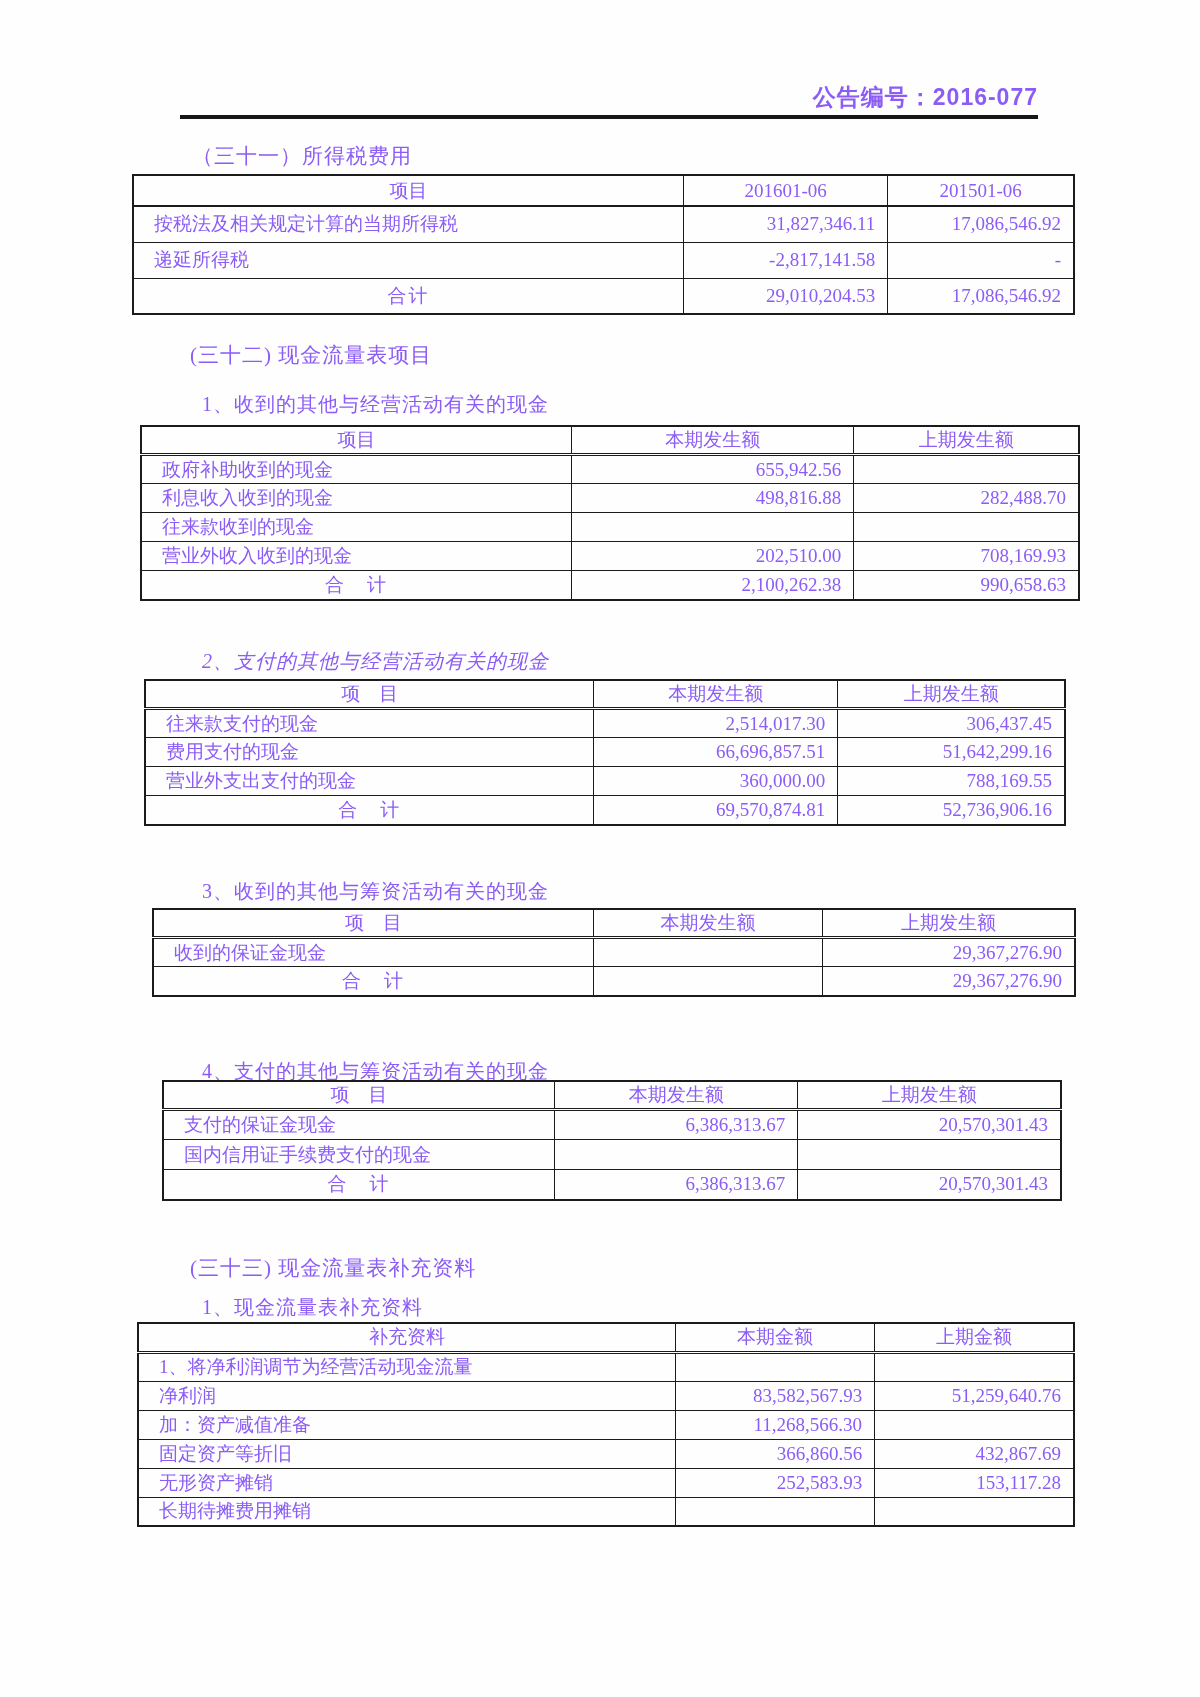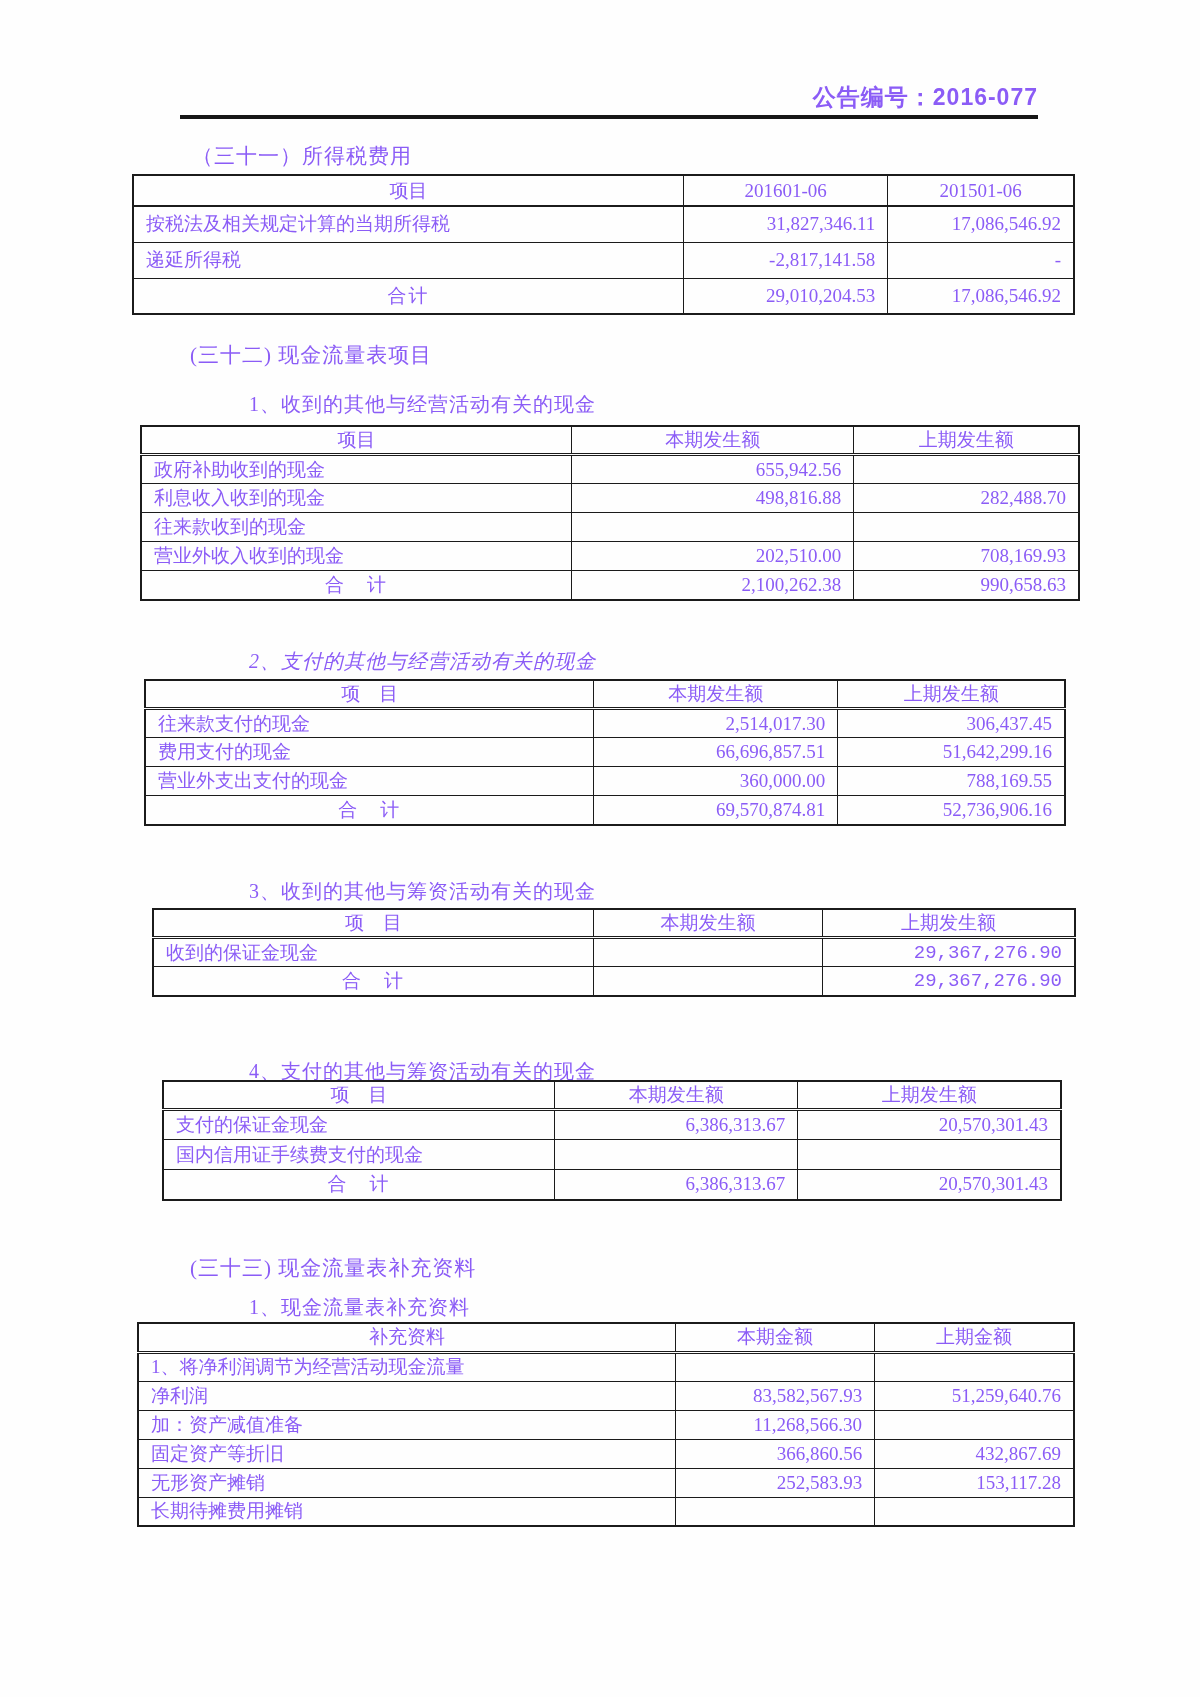--- a/index.html
+++ b/index.html
@@ -31,21 +31,20 @@
     position:absolute;
     font-size:21px;
     letter-spacing:1px;
     white-space:nowrap;
   }
   .sub-title{
     position:absolute;
     font-size:20px;
     letter-spacing:1px;
     white-space:nowrap;
-    margin-left:47px;
   }
   #t31{left:192px;top:142px;}
   #t32{left:190px;top:341px;}
   #sub1{left:202px;top:391px;}
   #sub2{left:202px;top:648px;font-style:italic;}
   #sub3{left:202px;top:878px;}
   #sub4{left:202px;top:1058px;}
   #t33{left:190px;top:1254px;}
   #sub5{left:202px;top:1294px;}
 
@@ -57,40 +56,40 @@
     font-size:19px;
   }
   .tbl th,.tbl td{
     border:1px solid #1b1b1b;
     font-weight:normal;
     padding:0;
     white-space:nowrap;
     overflow:hidden;
   }
   .tbl th{}
-  .tbl td.lbl{text-align:left;padding-left:12px;}
+  .tbl td.lbl{text-align:left;padding-left:20px;}
   .tbl td.ctr{text-align:center;letter-spacing:2px;}
   .tbl td.num{text-align:right;padding-right:12px;}
   .tbl.dbl thead th{border-bottom:3px double #1b1b1b;}
   .tbl.sgl thead th{border-bottom:2px solid #1b1b1b;}
 
   #tbl1{left:132px;top:174px;width:943px;}
   #tbl1 thead tr{height:31px;} #tbl1 tbody tr{height:36px;}
   #tbl1 col:nth-child(1){width:58.5%;} #tbl1 col:nth-child(2){width:21.7%;} #tbl1 col:nth-child(3){width:19.8%;}
 
   #tbl2{left:140px;top:425px;width:940px;}
   #tbl2 thead tr{height:28px;} #tbl2 tbody tr{height:29px;}
   #tbl2 col:nth-child(1){width:45.9%;} #tbl2 col:nth-child(2){width:30.1%;} #tbl2 col:nth-child(3){width:24.0%;}
 
   #tbl3{left:144px;top:679px;width:922px;}
   #tbl3 thead tr{height:27px;} #tbl3 tbody tr{height:29px;}
   #tbl3 col:nth-child(1){width:48.8%;} #tbl3 col:nth-child(2){width:26.5%;} #tbl3 col:nth-child(3){width:24.7%;}
 
   #tbl4{left:152px;top:908px;width:924px;}
-  #tbl4 thead tr{height:28px;} #tbl4 tbody tr{height:29px;font-family:Liberation Mono, monospace;}
+  #tbl4 thead tr{height:28px;} #tbl4 tbody tr{height:29px;}
   #tbl4 col:nth-child(1){width:47.8%;} #tbl4 col:nth-child(2){width:24.8%;} #tbl4 col:nth-child(3){width:27.4%;}
 
   #tbl5{left:162px;top:1080px;width:900px;}
   #tbl5 thead tr{height:28px;} #tbl5 tbody tr{height:30px;font-family:Liberation Serif, serif;}
   #tbl5 col:nth-child(1){width:43.6%;} #tbl5 col:nth-child(2){width:27.1%;} #tbl5 col:nth-child(3){width:29.3%;}
 
   #tbl6{left:137px;top:1322px;width:938px;}
   #tbl6 thead tr{height:29px;} #tbl6 tbody tr{height:29px;}
   #tbl6 col:nth-child(1){width:57.4%;} #tbl6 col:nth-child(2){width:21.3%;} #tbl6 col:nth-child(3){width:21.3%;}
 </style>

